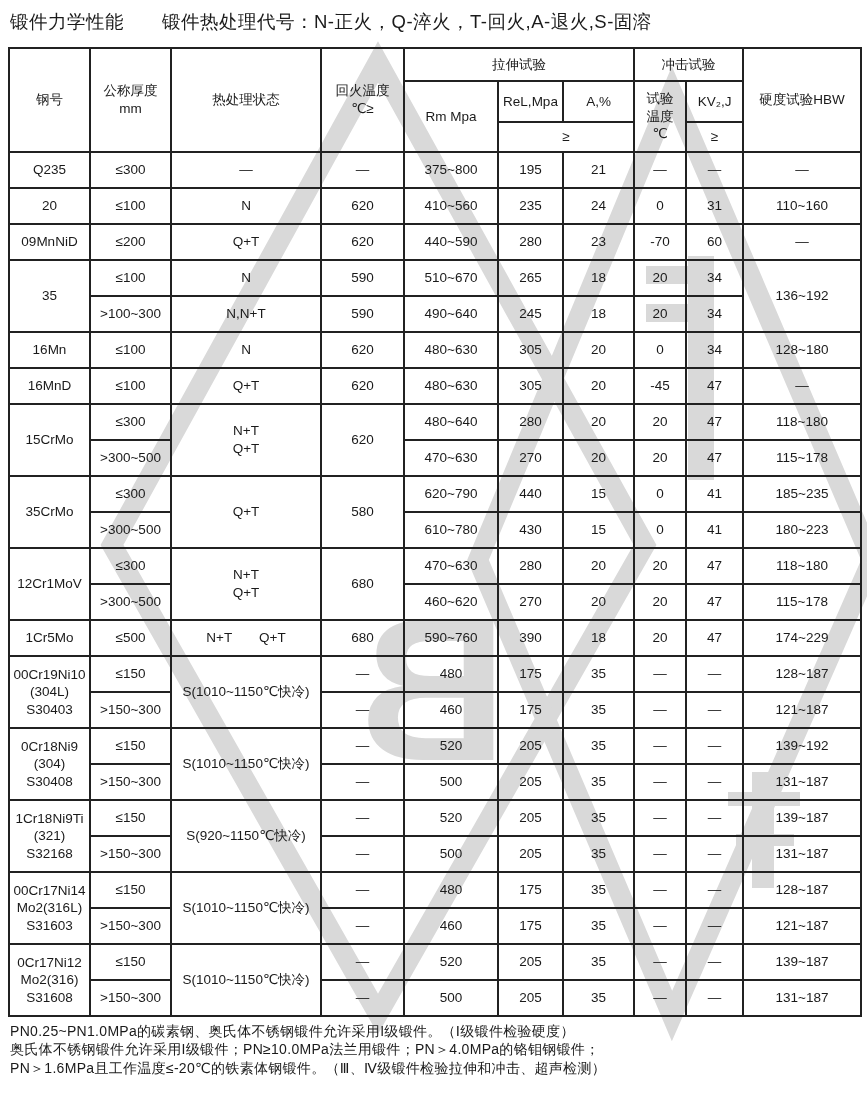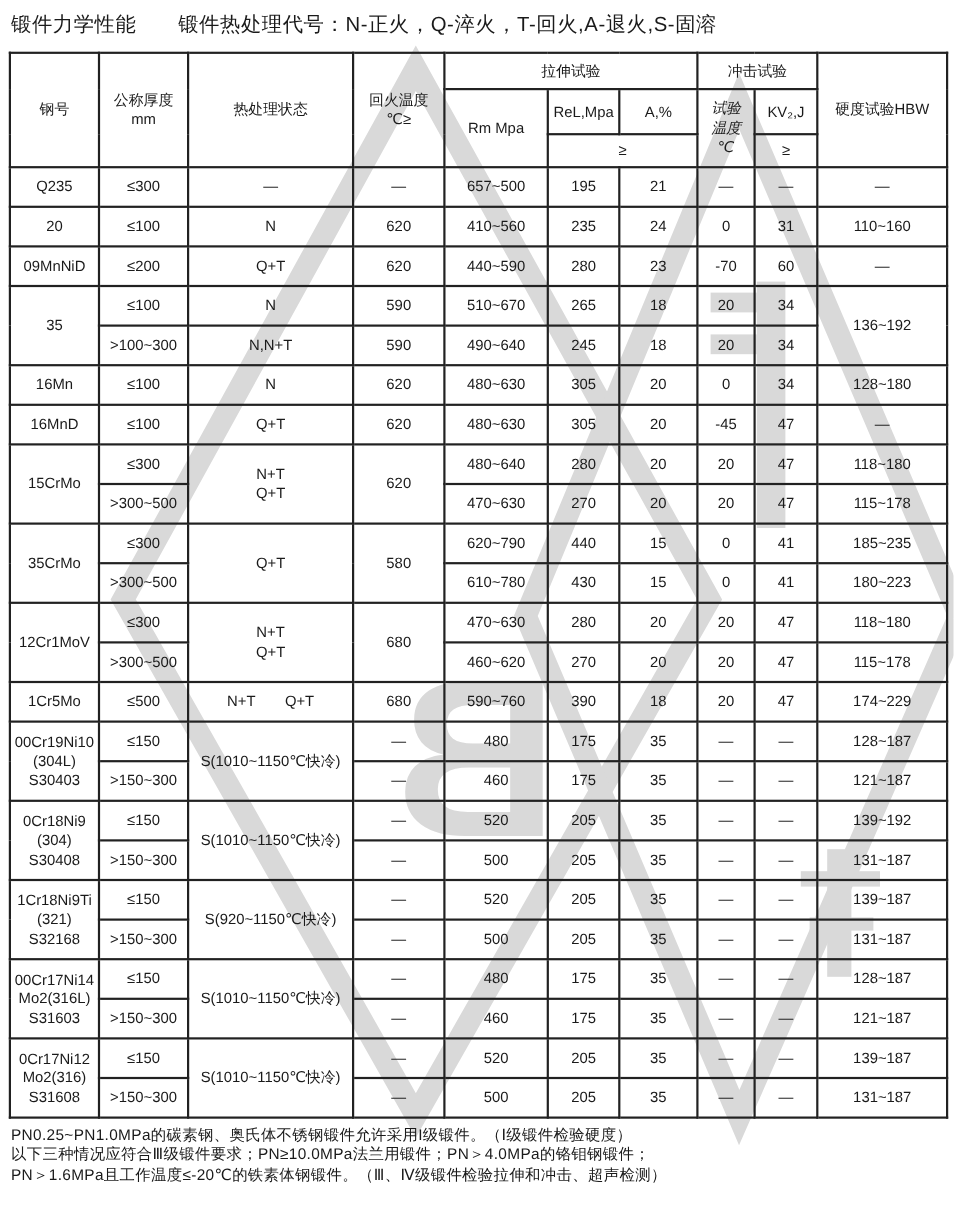--- a/index.html
+++ b/index.html
@@ -12,21 +12,21 @@
   table.spec{position:absolute;left:8px;top:47px;width:852px;border-collapse:collapse;
              table-layout:fixed;background:transparent;}
   table.spec th,table.spec td{border:2px solid #212121;text-align:center;vertical-align:middle;
              font-size:13.5px;font-weight:normal;padding:0;line-height:1.3;
              white-space:pre-line;background:transparent;overflow:hidden;}
   tr.h1{height:33px;} tr.h2{height:41px;} tr.h3{height:30px;}
   tbody tr{height:36px;}
   td.vtop{vertical-align:top;padding-top:9px;}
   td.dual{line-height:36px;border-radius:16px;}
   td.multi{line-height:21px;font-size:13px;margin-top:33px;}
-  .testtemp{line-height:16px;font-style:italic;}
+  .testtemp{line-height:16px;}
   .notes{position:absolute;left:10px;top:1022px;font-size:14px;line-height:18.4px;
          letter-spacing:0.3px;}
   .notes div{white-space:pre;}
 </style>
 </head>
 <body>
 
 <div class="page">
 
   <div class="wm">
@@ -90,21 +90,21 @@
           <th colspan="2">≥</th>
           <th>≥</th>
         </tr>
       </thead>
       <tbody>
           <tr>
             <td>Q235</td>
             <td>≤300</td>
             <td>—</td>
             <td>—</td>
-            <td>657~500</td>
+            <td>375~800</td>
             <td>195</td>
             <td>21</td>
             <td>—</td>
             <td>—</td>
             <td>—</td>
           </tr>
           <tr>
             <td>20</td>
             <td>≤100</td>
             <td>N</td>
@@ -369,17 +369,17 @@
             <td>35</td>
             <td>—</td>
             <td>—</td>
             <td>131~187</td>
           </tr>
         </tbody>
     </table>
 
     <div class="notes">
       <div>PN0.25~PN1.0MPa的碳素钢、奥氏体不锈钢锻件允许采用I级锻件。（Ⅰ级锻件检验硬度）</div>
-      <div>以下三种情况应符合Ⅲ级锻件要求；PN≥10.0MPa法兰用锻件；PN＞4.0MPa的铬钼钢锻件；</div>
+      <div>奥氏体不锈钢锻件允许采用I级锻件；PN≥10.0MPa法兰用锻件；PN＞4.0MPa的铬钼钢锻件；</div>
       <div>PN＞1.6MPa且工作温度≤-20℃的铁素体钢锻件。（Ⅲ、Ⅳ级锻件检验拉伸和冲击、超声检测）</div>
     </div>
   </div>
 </div>
 
 </body></html>

